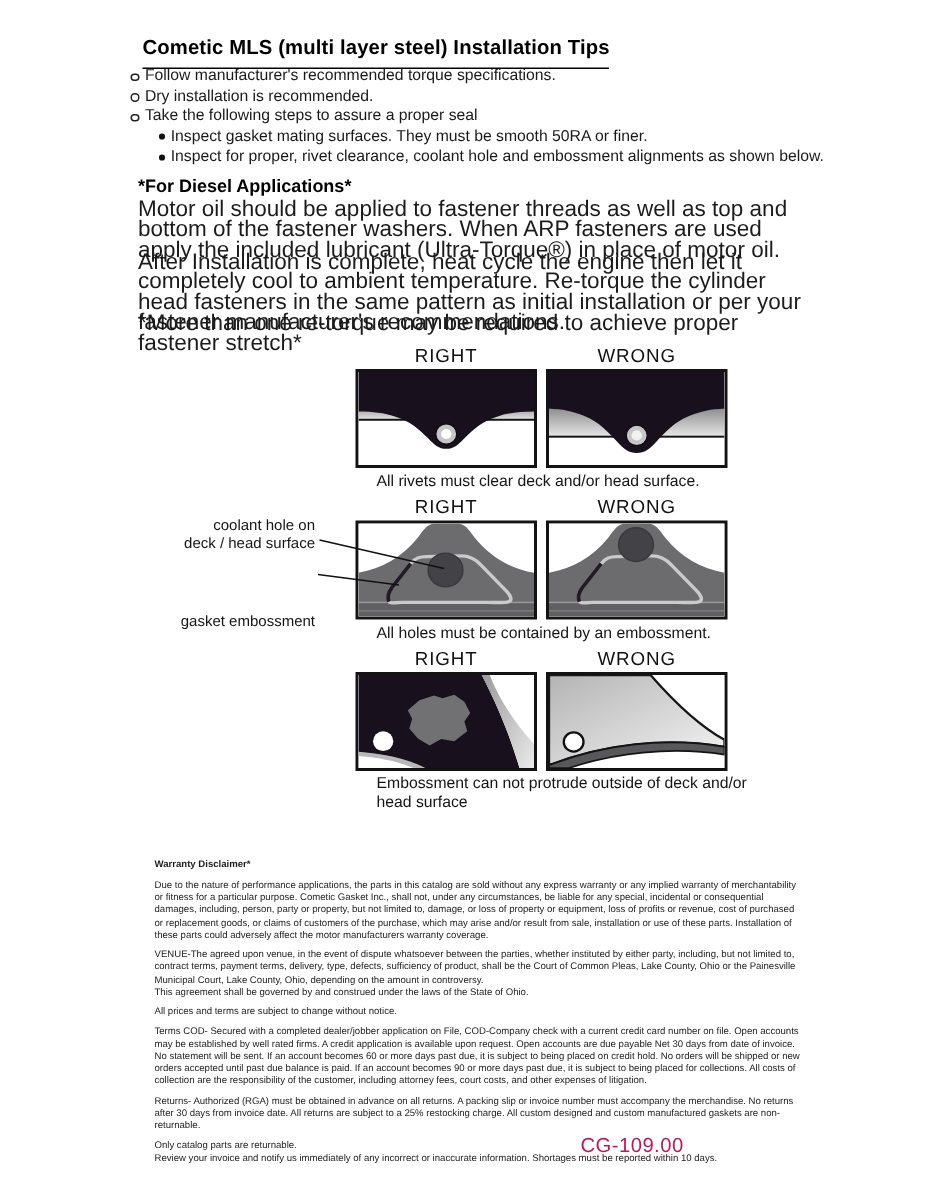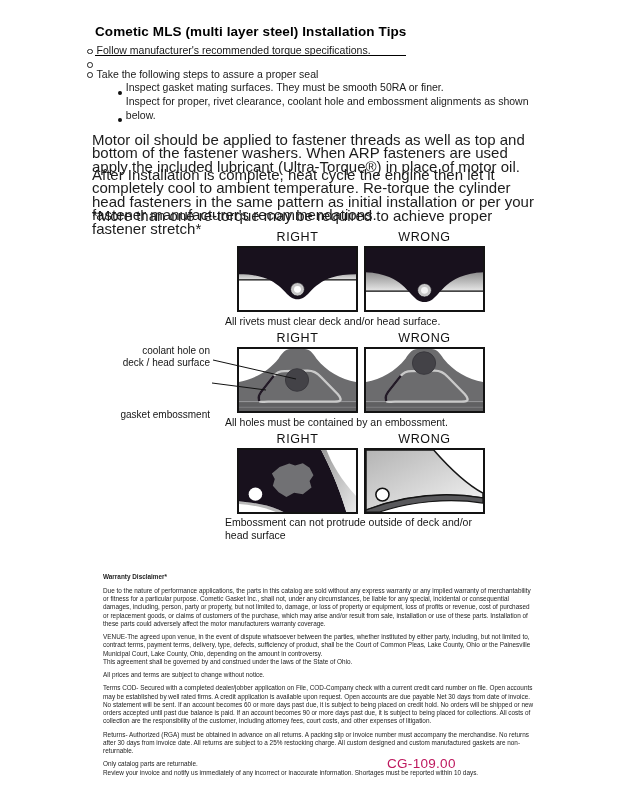--- a/index.html
+++ b/index.html
@@ -1,31 +1,31 @@
 <!DOCTYPE html>
 <html><head>
 <meta charset="utf-8">
 <style>
   html,body{margin:0;padding:0;background:#ffffff;}
   .page{position:relative;width:618px;height:800px;background:#ffffff;overflow:hidden;
         font-family:"Liberation Sans","DejaVu Sans",sans-serif;color:#1a1a1a;}
   .abs{position:absolute;}
   .title{left:95px;top:24px;font-size:13.5px;font-weight:bold;color:#000;
-         border-bottom:1.6px solid #000;padding-bottom:16px;letter-spacing:.1px;}
+         border-bottom:1.6px solid #000;padding-bottom:6px;letter-spacing:.1px;}
   .bullets{left:87px;top:44px;width:470px;font-size:10.5px;line-height:13.6px;}
   .b-row{display:flex;align-items:flex-start;}
   .b-circle{flex:0 0 auto;width:3.6px;height:3.6px;border:1px solid #222;border-radius:50%;
             margin:4.6px 4px 0 0;background:#fff;}
-  .sub{margin-left:31px;align-items:flex-end;}
+  .sub{margin-left:19px;}
   .b-dot{flex:0 0 auto;width:3.8px;height:3.8px;border-radius:50%;background:#111;margin:4.6px 4px 0 0;}
   .h2{left:92px;top:117px;font-size:12px;font-weight:bold;color:#000;}
   .para{left:92px;width:452px;font-size:15px;line-height:13.4px;color:#1c1c1c;}
   .rw-label{width:121px;text-align:center;font-size:12.5px;letter-spacing:.6px;color:#111;}
   .panel{width:117px;height:62px;border:2px solid #131313;background:#fff;}
-  .caption{left:225px;font-size:10.5px;color:#151515;}
+  .caption{left:251px;font-size:10.5px;color:#151515;}
   .side-labels{left:100px;width:110px;text-align:right;font-size:10px;line-height:11.5px;color:#151515;}
   .legal{left:103px;top:573px;width:431px;font-size:6.4px;line-height:8.25px;color:#1d1d1d;}
   .legal .lh{font-weight:bold;margin-bottom:5.5px;}
   .legal p{margin:0 0 5px 0;}
   .legal p.tight{margin:0;}
   .pageno{left:387px;top:756px;font-size:13.5px;color:#be185d;letter-spacing:.3px;}
   svg{display:block;}
 </style>
 </head>
 <body>
@@ -34,35 +34,37 @@
 
   <div class="abs title">Cometic MLS (multi layer steel) Installation Tips</div>
 
   <div class="abs bullets">
     <div class="b-row">
       <span class="b-circle"></span>
       <span>Follow manufacturer's recommended torque specifications.</span>
     </div>
     <div class="b-row">
       <span class="b-circle"></span>
+      <span>Dry installation is recommended.</span>
     </div>
     <div class="b-row">
       <span class="b-circle"></span>
       <span>Take the following steps to assure a proper seal</span>
     </div>
     <div class="b-row sub">
       <span class="b-dot"></span>
       <span>Inspect gasket mating surfaces.  They must be smooth 50RA or finer.</span>
     </div>
     <div class="b-row sub">
       <span class="b-dot"></span>
       <span>Inspect for proper, rivet clearance, coolant hole and embossment alignments as shown below.</span>
     </div>
   </div>
 
+  <div class="abs h2">*For Diesel Applications*</div>
   <div class="abs para" style="top:133px;">Motor oil should be applied to fastener threads as well as top and bottom of the fastener washers. When ARP fasteners are used apply the included lubricant (Ultra-Torque®) in place of motor oil.</div>
   <div class="abs para" style="top:168px;">After Installation is complete, heat cycle the engine then let it completely cool to ambient temperature. Re-torque the cylinder head fasteners in the same pattern as initial installation or per your fastener manufacturer's recommendations.</div>
   <div class="abs para" style="top:209px;">*More than one re-torque may be required to achieve proper fastener stretch*</div>
 
   <div class="abs rw-label" style="left:237px;top:230px;">RIGHT</div>
   <div class="abs rw-label" style="left:364px;top:230px;">WRONG</div>
 
   <div class="abs panel" style="left:237px;top:246px;">
     <svg width="117" height="62" viewBox="0 0 121 66" preserveAspectRatio="none">
       <defs>

